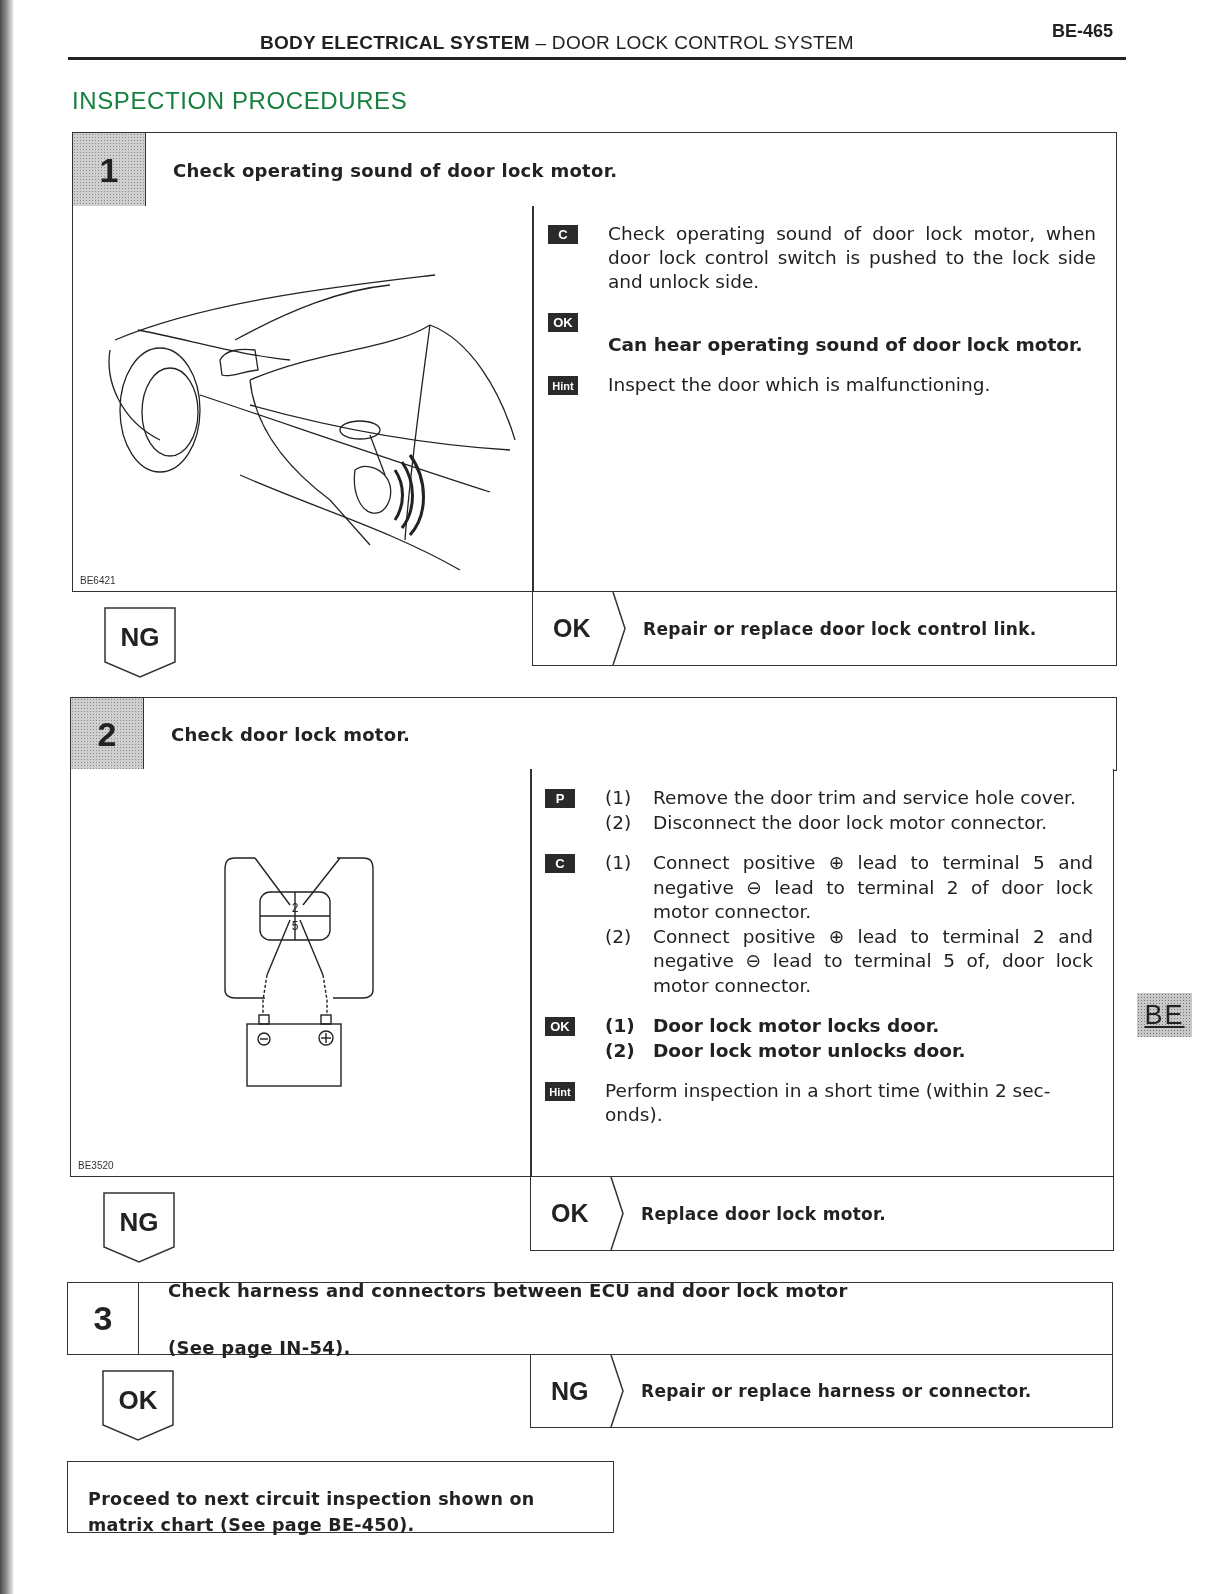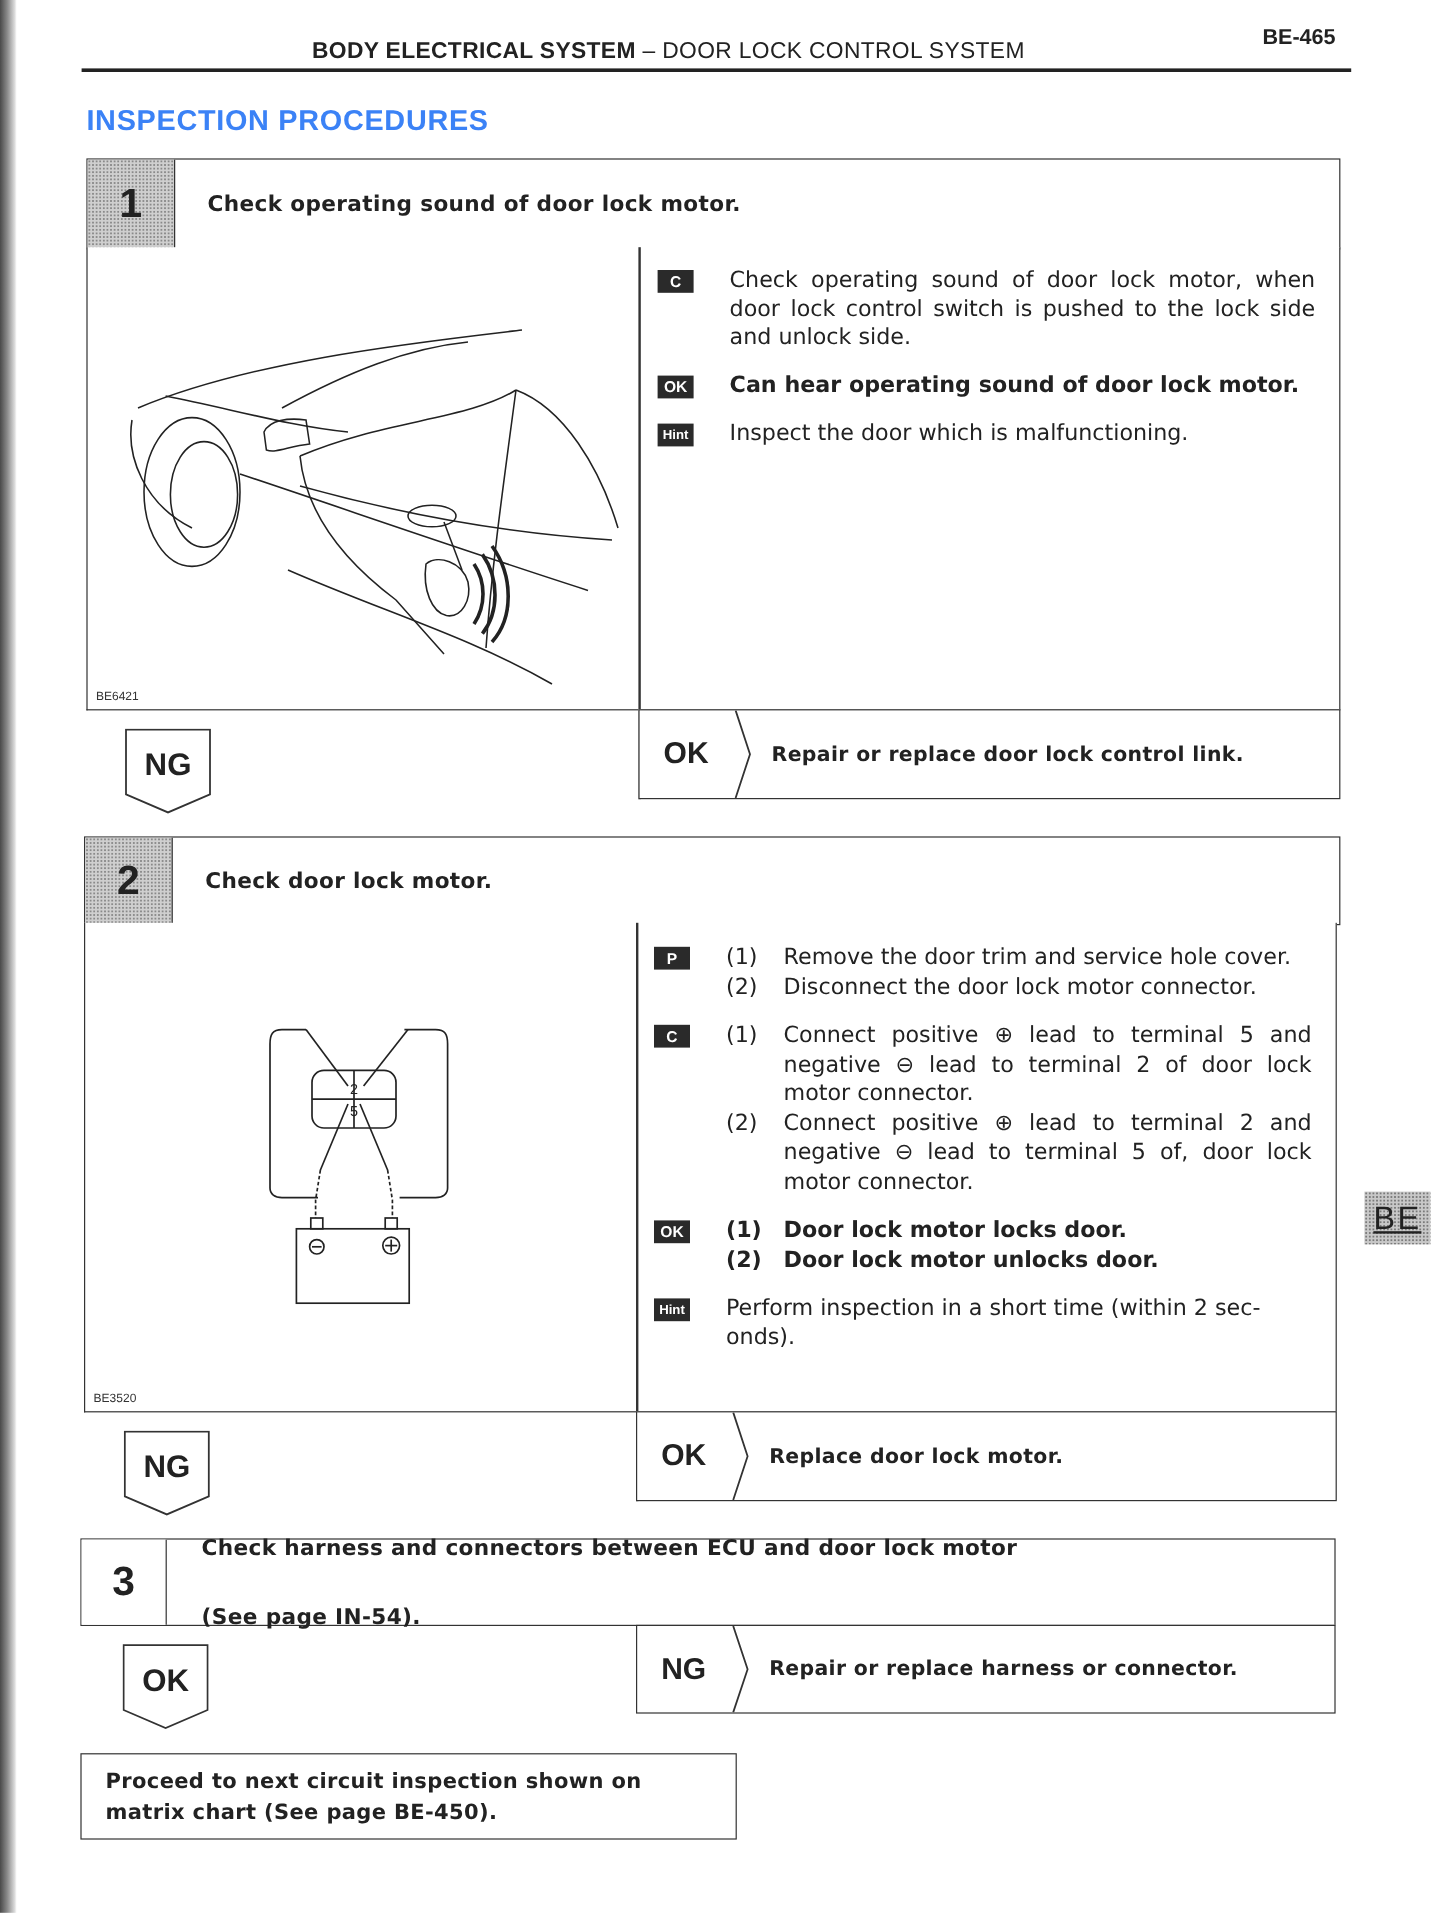--- a/index.html
+++ b/index.html
@@ -21,22 +21,22 @@
   .header-title b { font-weight: bold; }
   .page-num {
     position: absolute; left: 1052px; top: 21px;
     font-family: "Liberation Sans", sans-serif; font-weight: bold; font-size: 18px; color: #222;
   }
   .header-rule {
     position: absolute; left: 68px; top: 57px; width: 1058px; height: 3px; background: #222;
   }
   .section-heading {
     position: absolute; left: 72px; top: 87px;
-    font-family: "Liberation Sans", sans-serif; font-weight: bold; font-size: 24px; letter-spacing: 0.6px;
-    color: #3b82f6;
+    font-family: "Liberation Sans", sans-serif; font-weight: normal; font-size: 24px; letter-spacing: 0.6px;
+    color: #15803d;
   }
   .box { position: absolute; border: 1.5px solid #333; box-sizing: border-box; background: #fff; }
   .step-header { position: absolute; box-sizing: border-box; border: 1.5px solid #333; background: #fff; }
   .step-num {
     position: absolute; left: 0; top: 0; bottom: 0; width: 72px;
     background-color: #cfcfcf;
     background-image: radial-gradient(#8a8a8a 0.8px, transparent 0.9px);
     background-size: 3px 3px;
     border-right: 1.5px solid #333;
     display: flex; align-items: center; justify-content: center;
@@ -54,21 +54,21 @@
   .entries { position: absolute; }
   .entry { position: relative; display: flex; margin-bottom: 16px; }
   .badge {
     flex: 0 0 auto; width: 30px; height: 19px; margin-top: 3px; margin-right: 30px;
     background: #2a2a2a; color: #fff;
     font-family: "Liberation Sans", sans-serif; font-size: 13px; font-weight: bold;
     display: flex; align-items: center; justify-content: center;
   }
   .badge.small { font-size: 11px; }
   .entry-text { font-size: 18.5px; line-height: 24px; color: #222; text-align: justify; }
-  .entry-text.bold { font-weight: bold; }
+  .entry-text.bold { font-weight: bold; margin-top: 23px; }
   .sublist { display: flex; flex-direction: column; }
   .subitem { display: flex; font-size: 18.5px; line-height: 24.5px; color: #222; }
   .subitem .num { flex: 0 0 48px; }
   .subitem .txt { flex: 1; text-align: justify; }
   .bold .subitem, .subitem.bold { font-weight: bold; }
   .result-box { position: absolute; box-sizing: border-box; border: 1.5px solid #333; background: #fff; }
   .result-key {
     position: absolute; left: 20px; top: 0; bottom: 0; display: flex; align-items: center;
     font-family: "Liberation Sans", sans-serif; font-weight: bold; font-size: 25px; color: #222;
   }
@@ -78,21 +78,21 @@
     font-weight: bold; font-size: 17px; color: #222; letter-spacing: 0.3px;
   }
   .arrow-tag { position: absolute; width: 72px; height: 70px; }
   .arrow-tag svg { position: absolute; left: 0; top: 0; }
   .arrow-tag span {
     position: absolute; left: 0; width: 72px; top: 15px; text-align: center;
     font-family: "Liberation Sans", sans-serif; font-weight: bold; font-size: 26px; color: #222;
   }
   .final-box {
     position: absolute; left: 67px; top: 1461px; width: 547px; height: 72px;
-    box-sizing: border-box; border: 1.5px solid #333; padding: 10px 20px;
+    box-sizing: border-box; border: 1.5px solid #333; padding: 24px 20px;
     font-weight: bold; font-size: 17.5px; line-height: 26px; color: #222; letter-spacing: 0.3px;
   }
   .side-tab {
     position: absolute; left: 1137px; top: 993px; width: 55px; height: 44px;
     background-color: #c8c8c8;
     background-image: radial-gradient(#7a7a7a 0.8px, transparent 0.9px);
     background-size: 3px 3px;
     display: flex; align-items: center; justify-content: center;
     font-family: "Liberation Sans", sans-serif; font-size: 27px; color: #222; letter-spacing: 2px; text-decoration: underline;
   }

